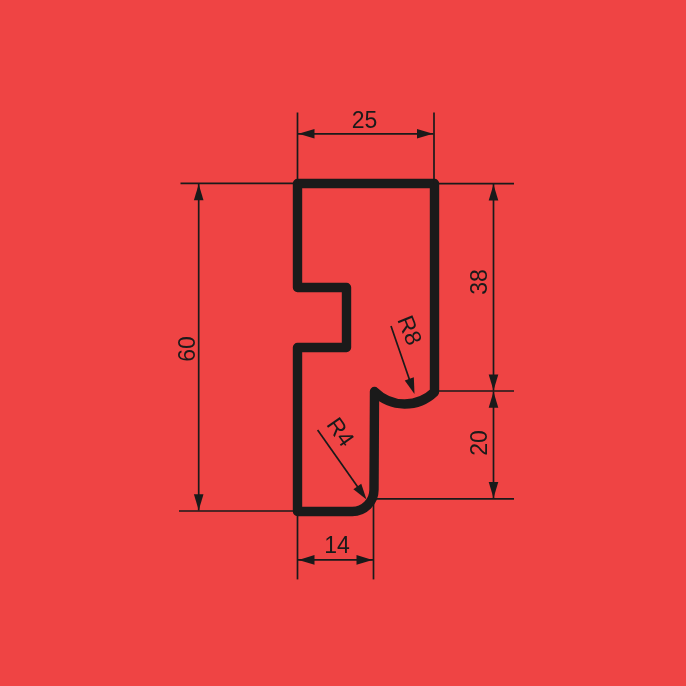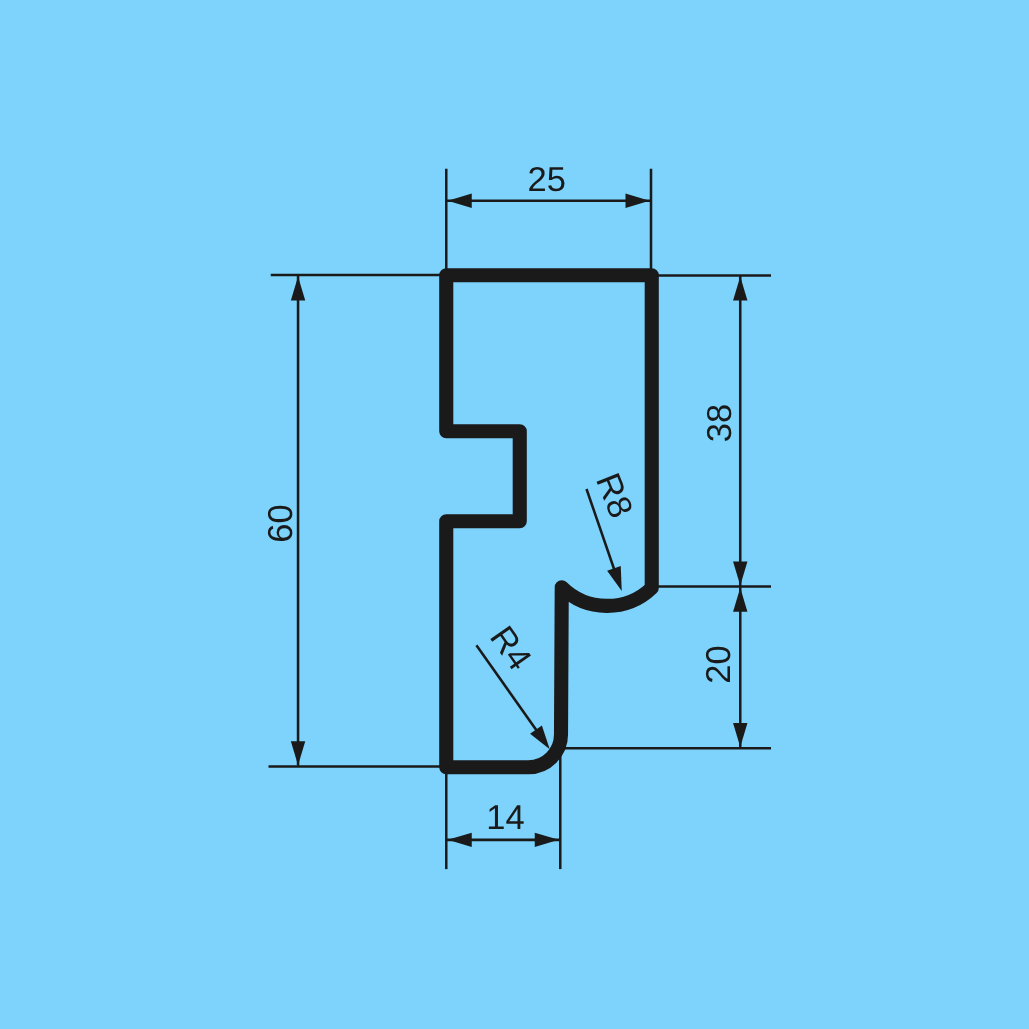--- a/index.html
+++ b/index.html
@@ -1,16 +1,16 @@
 <!DOCTYPE html>
 <html><head>
 <meta charset="utf-8">
 <style>
   html,body{margin:0;padding:0;background:#ffffff;}
-  .page{width:686px;height:686px;position:relative;background:#7dd3fc;overflow:hidden;}
+  .page{width:686px;height:686px;position:relative;background:#ef4444;overflow:hidden;}
   svg{display:block;opacity:.999;filter:blur(0.45px);}
   text{font-family:"Liberation Sans", sans-serif;fill:#1a1a1a;}
 </style>
 </head>
 <body>
 <div class="page">
 <svg width="686" height="686" viewBox="0 0 686 686">
   <defs>
     <path id="arr" d="M0,0 L-16,-4.8 L-16,4.8 Z" fill="#1a1a1a"></path>
   </defs>

